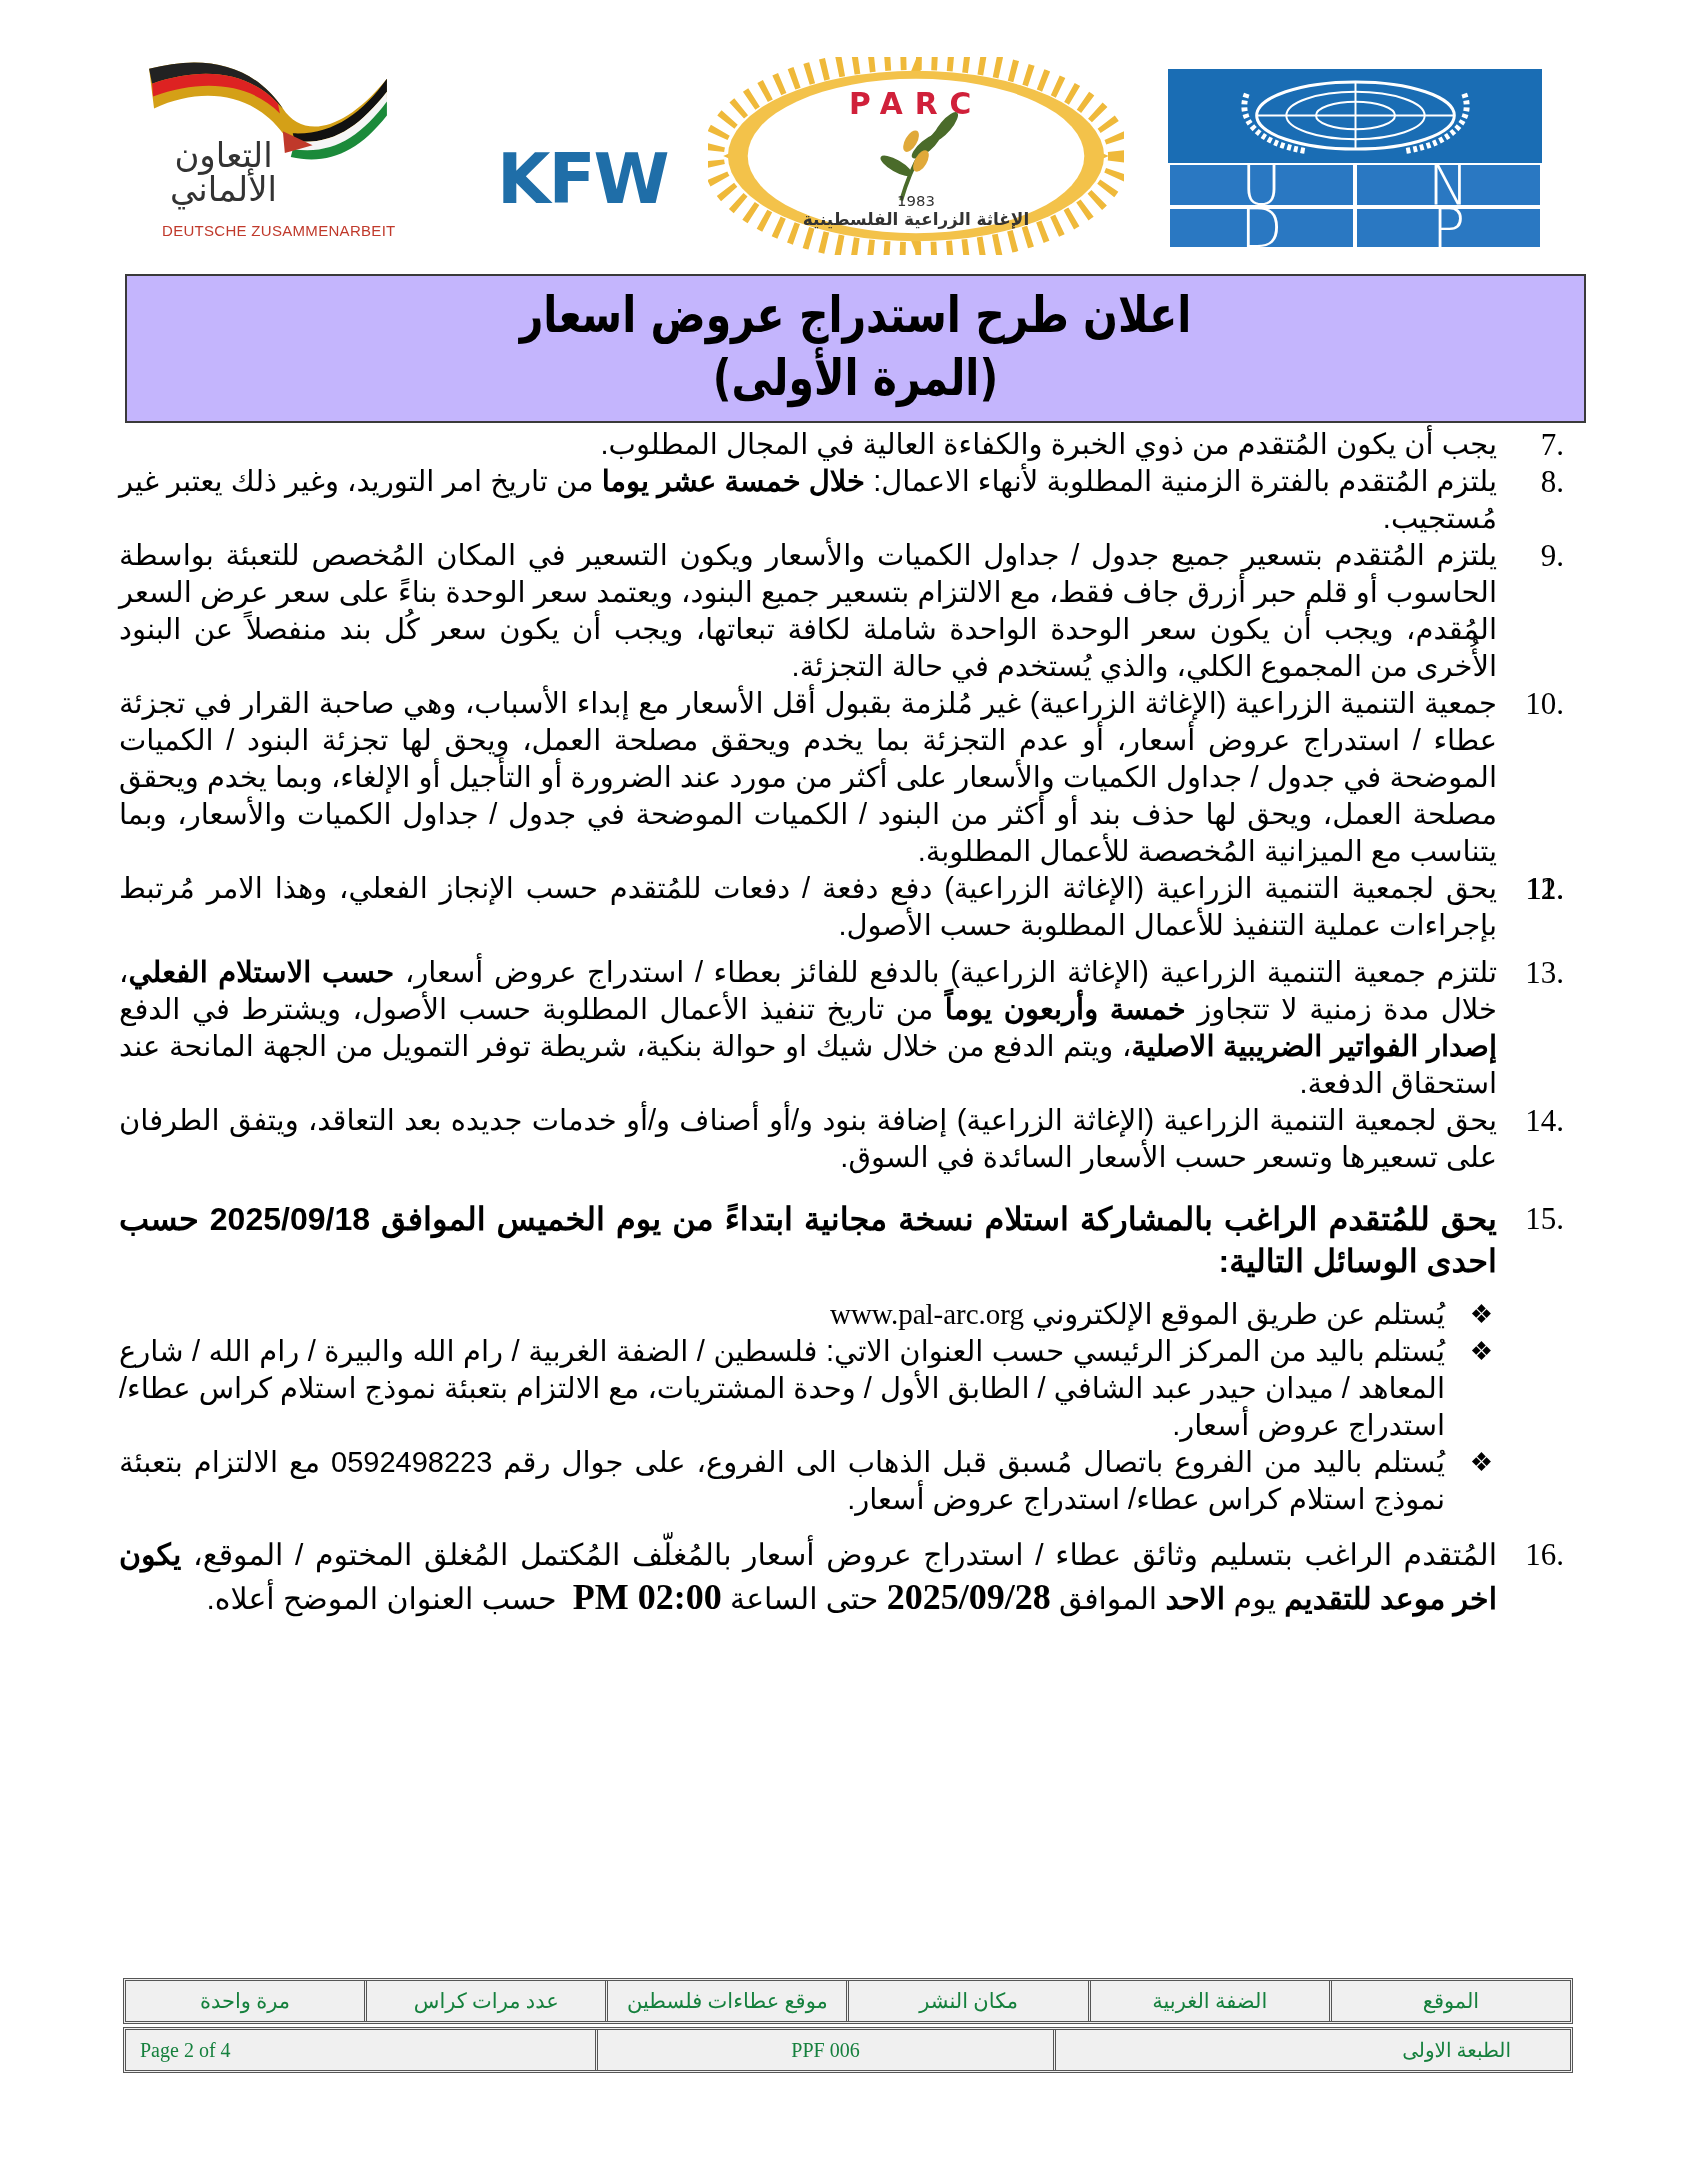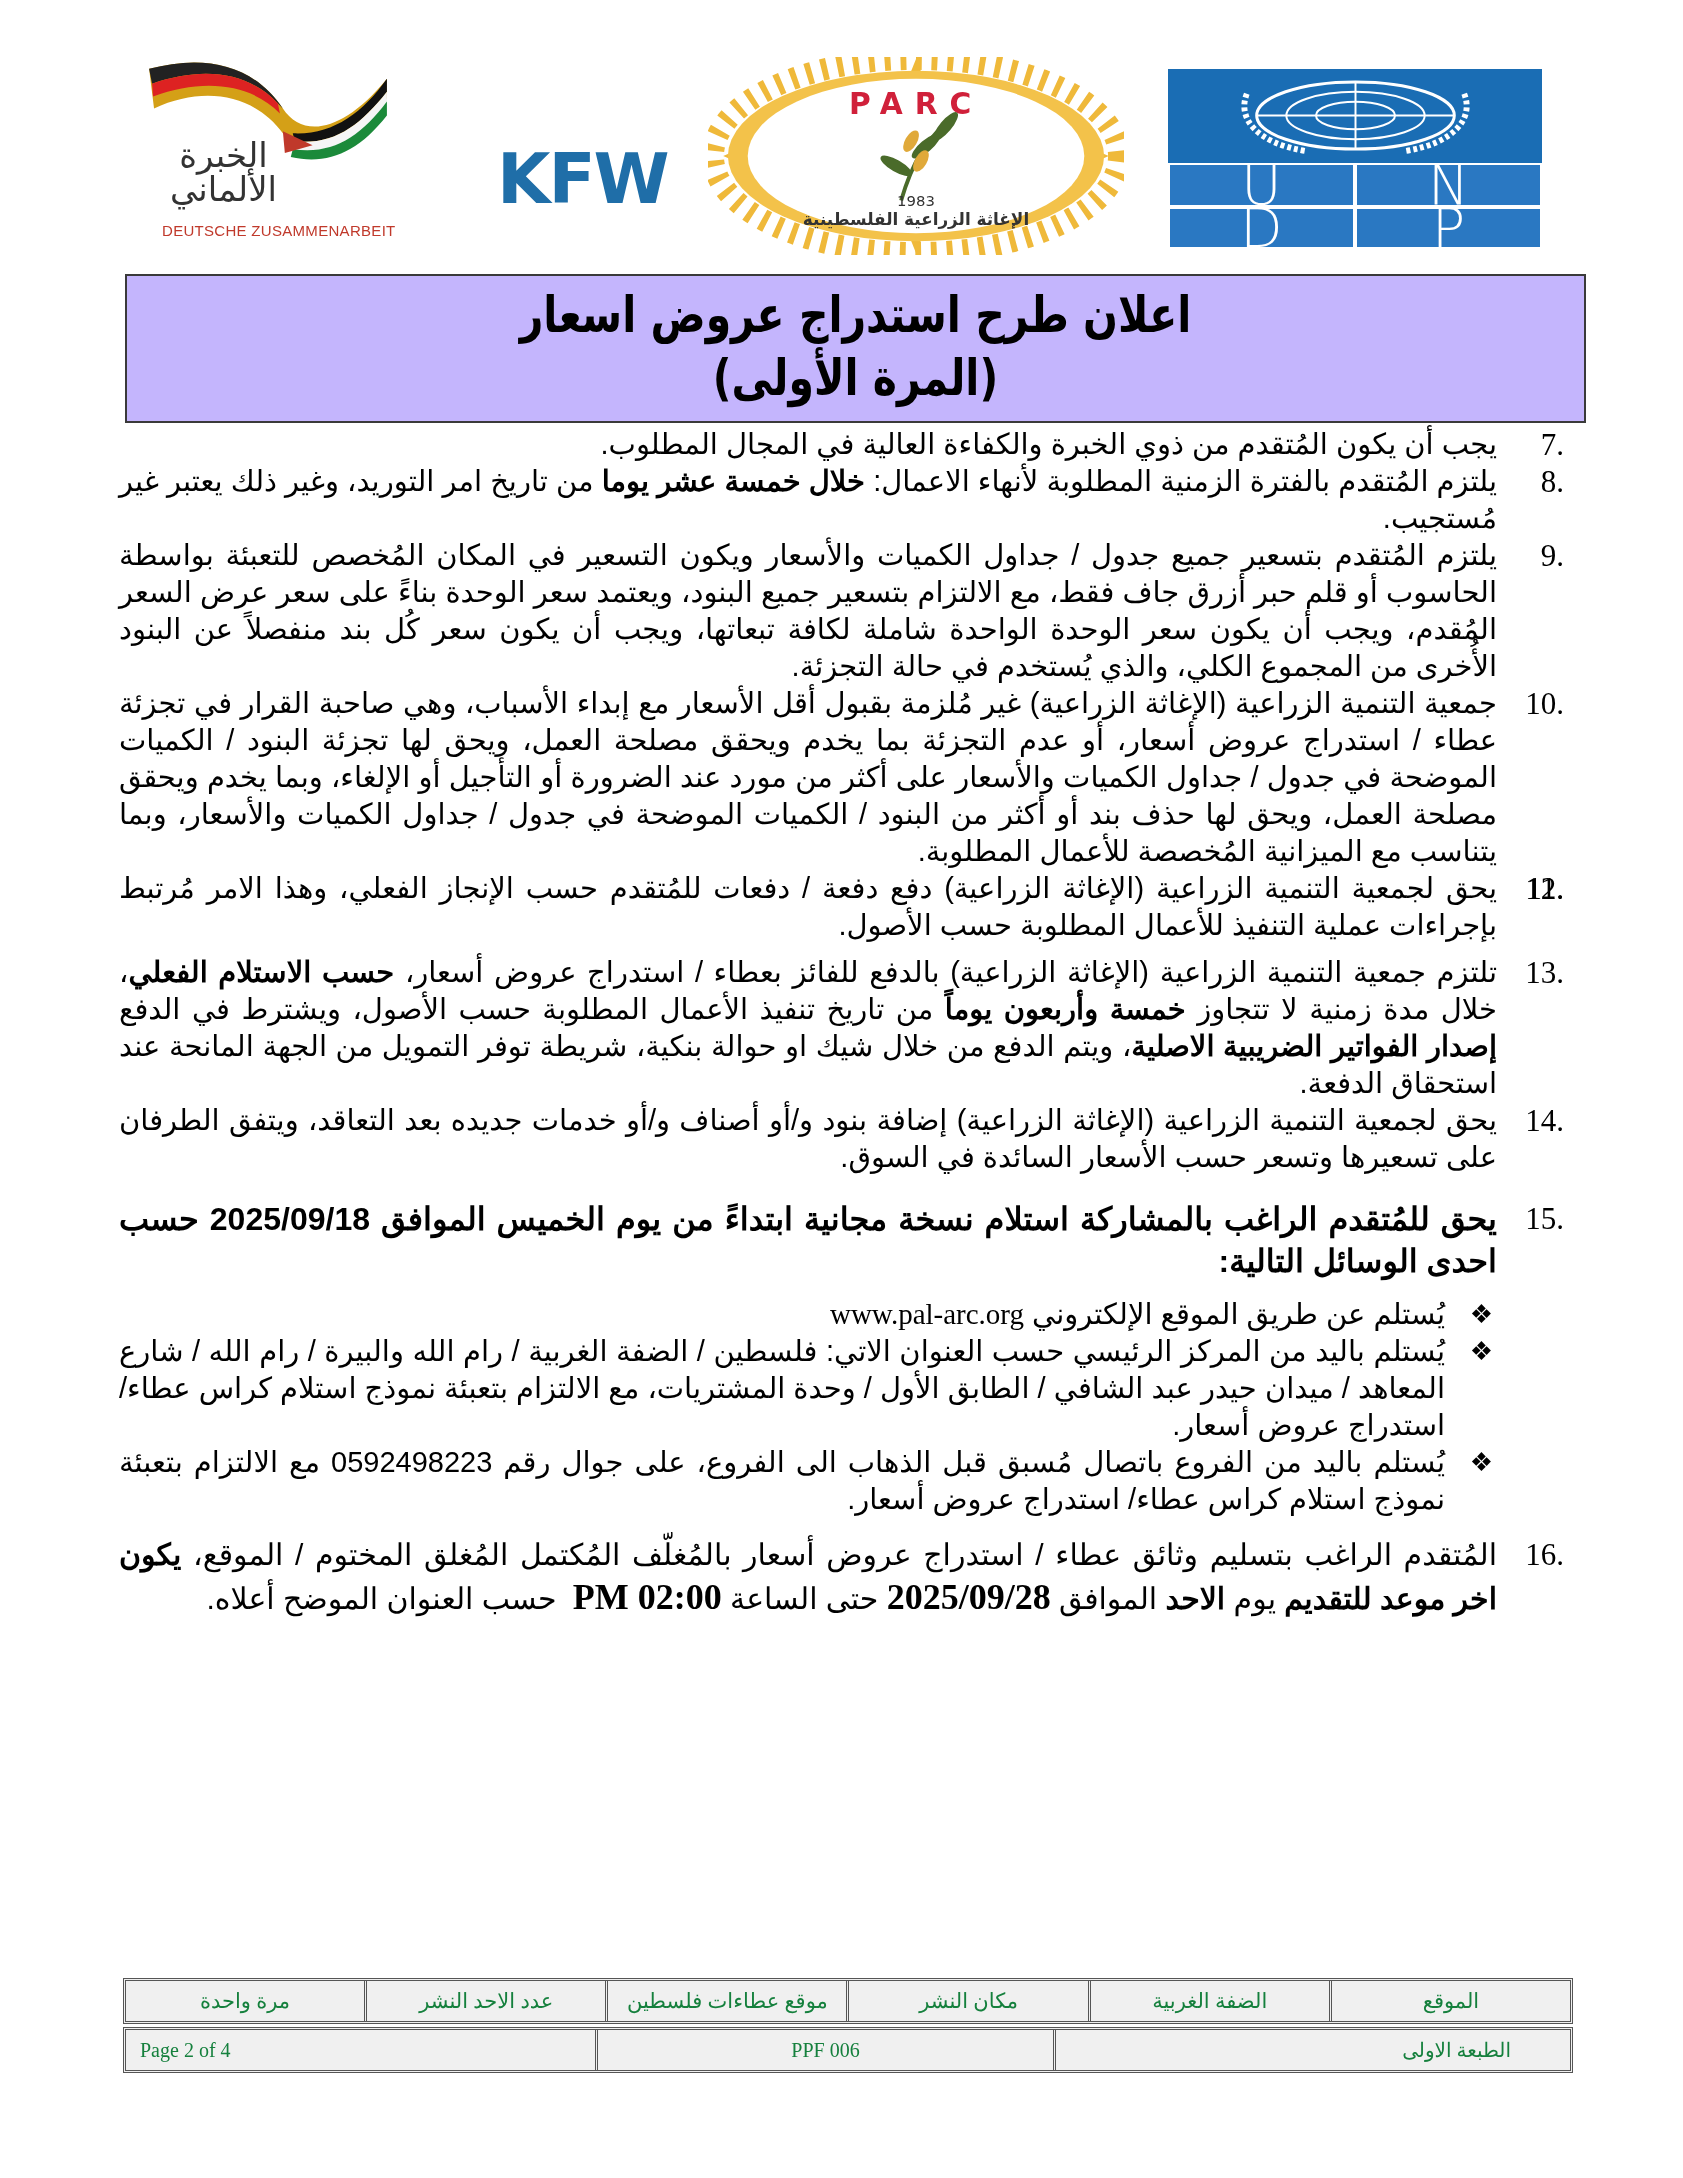--- a/index.html
+++ b/index.html
@@ -50,21 +50,21 @@
 <div class="abs logo-de">
   <svg class="flag" viewBox="0 0 250 110">
     <path d="M5,15 C60,0 110,10 140,55 C160,85 200,80 245,25 L245,45 C200,100 160,105 140,80 C110,40 60,32 10,55 Z" fill="#d4a017"></path>
     <path d="M5,15 C60,0 110,10 140,55 L135,50 C105,18 60,12 8,30 Z" fill="#222"></path>
     <path d="M8,30 C60,12 105,18 135,50 L137,60 C108,30 60,24 9,43 Z" fill="#d22"></path>
     <path d="M150,80 C190,82 220,60 245,25 L245,38 C218,72 192,92 152,88 Z" fill="#111"></path>
     <path d="M152,88 C192,92 218,72 245,38 L245,48 C218,84 190,102 150,96 Z" fill="#f5f5f5"></path>
     <path d="M150,96 C190,102 218,84 245,48 L245,62 C215,100 185,112 148,104 Z" fill="#1b8a3a"></path>
     <path d="M140,78 L170,92 L142,100 Z" fill="#c0392b"></path>
   </svg>
-  <div class="ar">الخبرة الألماني</div>
+  <div class="ar">التعاون الألماني</div>
   <div class="en">DEUTSCHE ZUSAMMENARBEIT</div>
 </div>
 
 <div class="abs logo-kfw">KFW</div>
 
 <div class="abs logo-parc">
   <svg width="416" height="198" viewBox="0 0 420 200">
     <g transform="translate(210,100)">
       <g fill="#efb93a">
         <path d="M0,-98 L8,-78 L-8,-78 Z"></path>
@@ -178,21 +178,21 @@
     <span class="num">16.</span>
     <span>المُتقدم الراغب بتسليم وثائق عطاء / استدراج عروض أسعار بالمُغلّف المُكتمل المُغلق المختوم / الموقع، </span><b>يكون اخر موعد للتقديم</b><span> يوم </span><b>الاحد</b><span> الموافق </span><b class="latin" style="font-size:36px;">2025/09/28</b><span> حتى الساعة </span><b class="latin" style="font-size:36px;margin-left:8px;">02:00 PM</b><span> حسب العنوان الموضح أعلاه.</span>
   </div>
 </div>
 
 <div class="ft ft1">
   <div class="cell">الموقع</div>
   <div class="cell">الضفة الغربية</div>
   <div class="cell">مكان النشر</div>
   <div class="cell">موقع عطاءات فلسطين</div>
-  <div class="cell">عدد الاحد النشر</div>
+  <div class="cell">عدد مرات كراس</div>
   <div class="cell">مرة واحدة</div>
 </div>
 
 <div class="ft ft2">
   <div class="cell c-right">الطبعة الاولى</div>
   <div class="cell">PPF 006</div>
   <div class="cell c-left">Page 2 of 4</div>
 </div>
 
 

